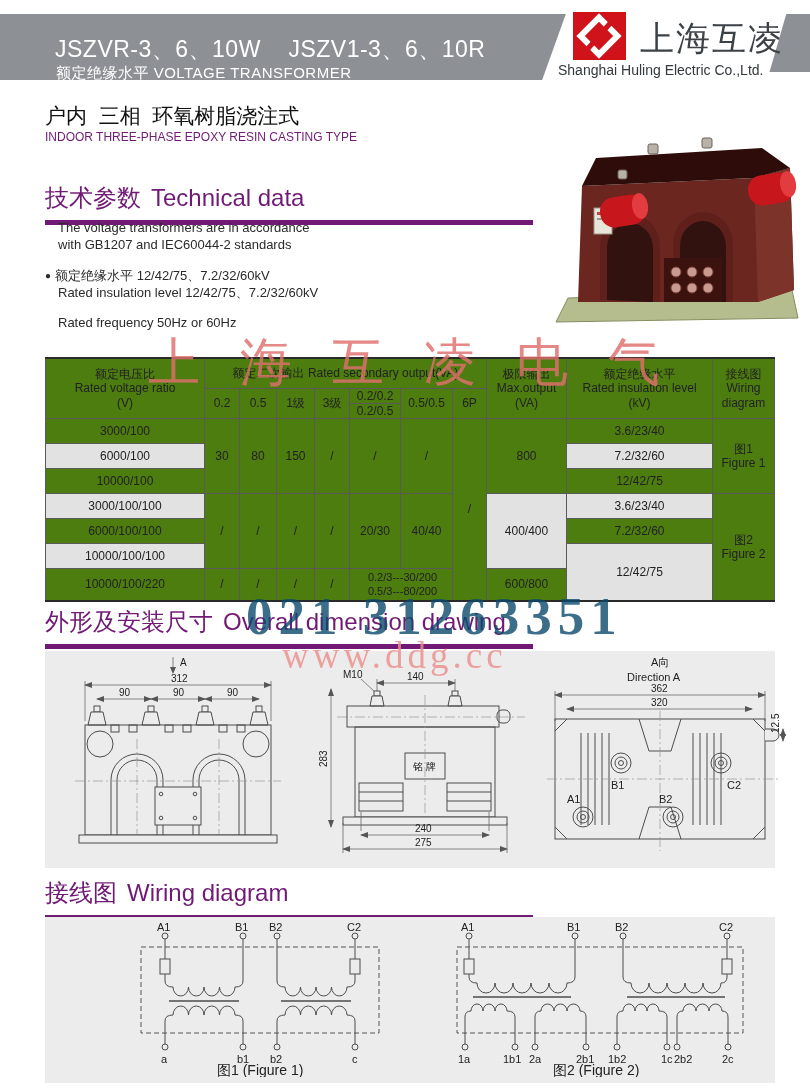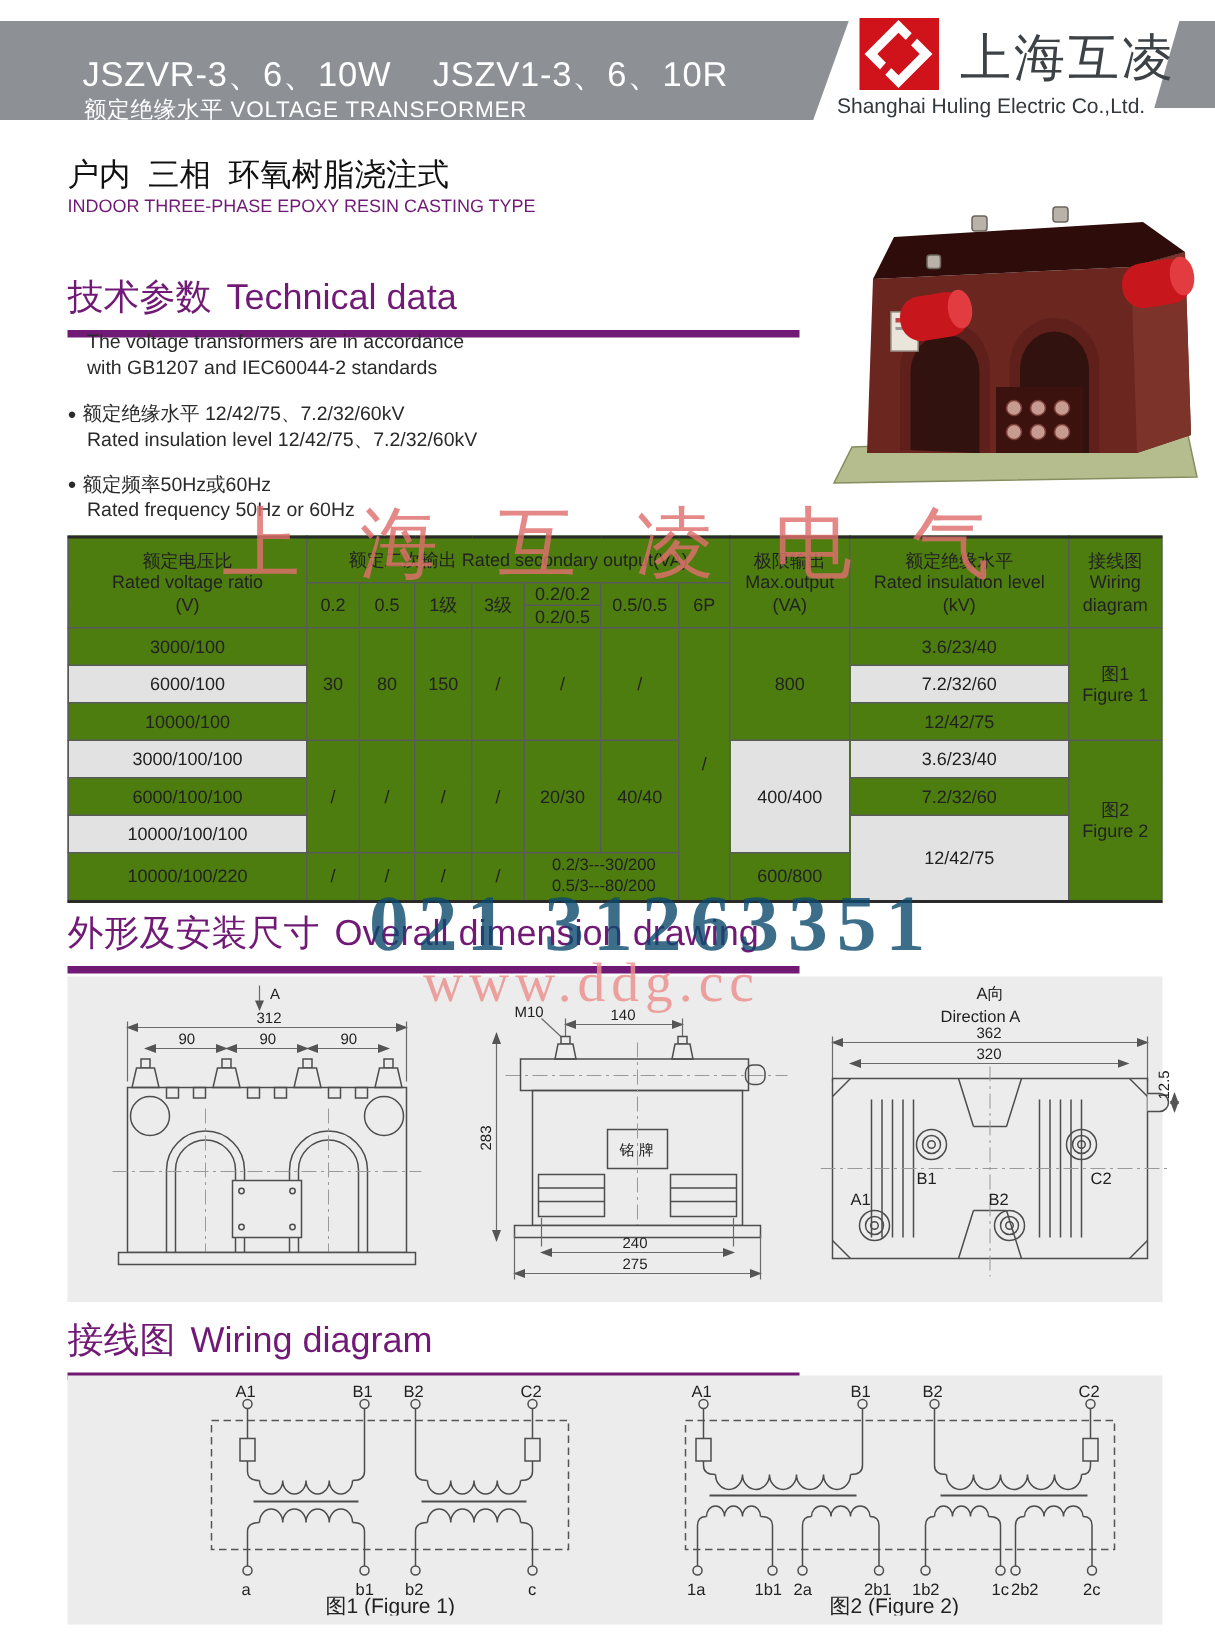--- a/index.html
+++ b/index.html
@@ -95,21 +95,20 @@
 <div id="bullets">
   <div class="bullet">
     <div class="en">The voltage transformers are in accordance</div>
     <div class="en">with GB1207 and IEC60044-2 standards</div>
   </div>
   <div class="bullet">
     <div class="zh">额定绝缘水平 12/42/75、7.2/32/60kV</div>
     <div class="en">Rated insulation level 12/42/75、7.2/32/60kV</div>
   </div>
   <div class="bullet">
-    <div class="zh">额定频率50Hz或60Hz</div>
     <div class="en">Rated frequency 50Hz or 60Hz</div>
   </div>
 </div>
 
 <svg class="abs" style="left:552px;top:130px" width="252" height="202" viewBox="0 0 252 202">
   <polygon points="16,168 240,160 246,188 4,192" fill="#b5bd8f" stroke="#868d5f" stroke-width="1"></polygon>
   <polygon points="30,56 202,48 238,38 242,160 206,172 26,172" fill="#6b2620"></polygon>
   <polygon points="202,48 238,38 242,160 206,172" fill="#7c332a"></polygon>
   <g fill="#2e0c09">
     <polygon points="44,28 210,18 238,38 202,48 30,56"></polygon>

